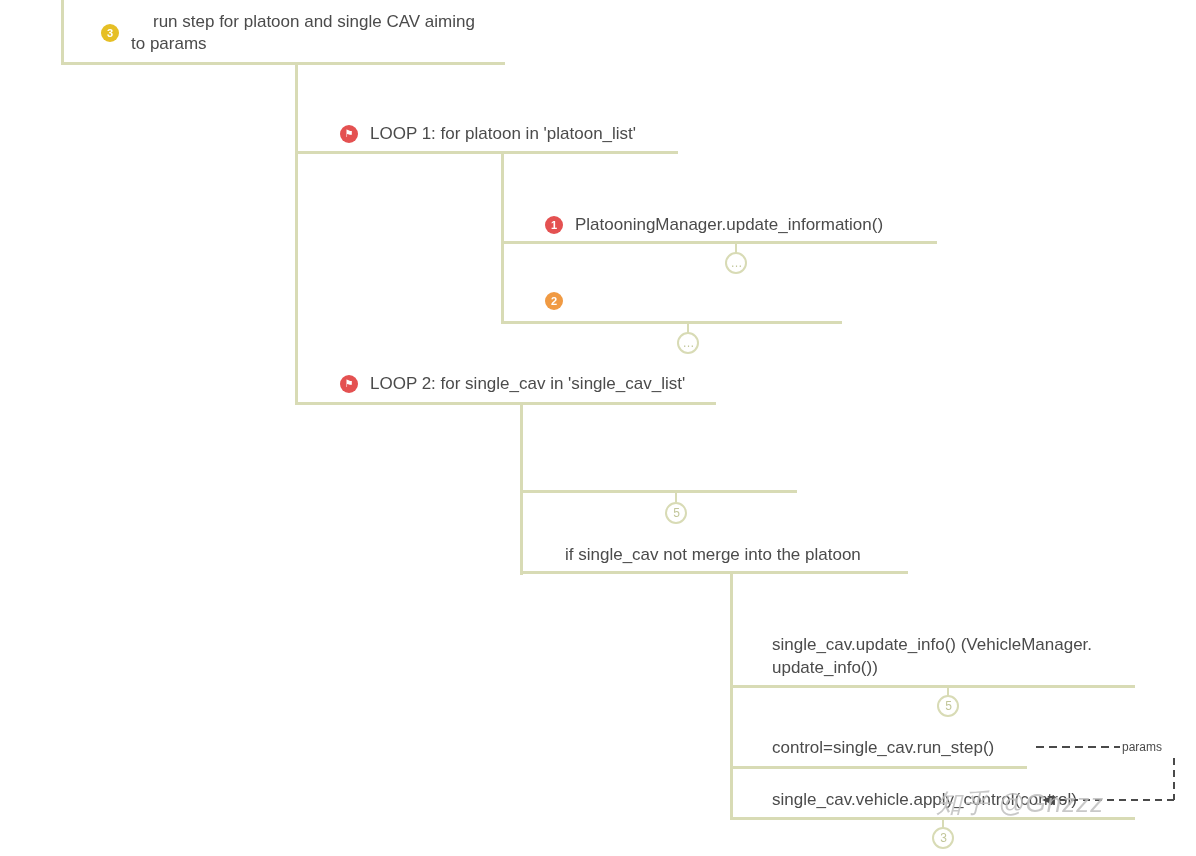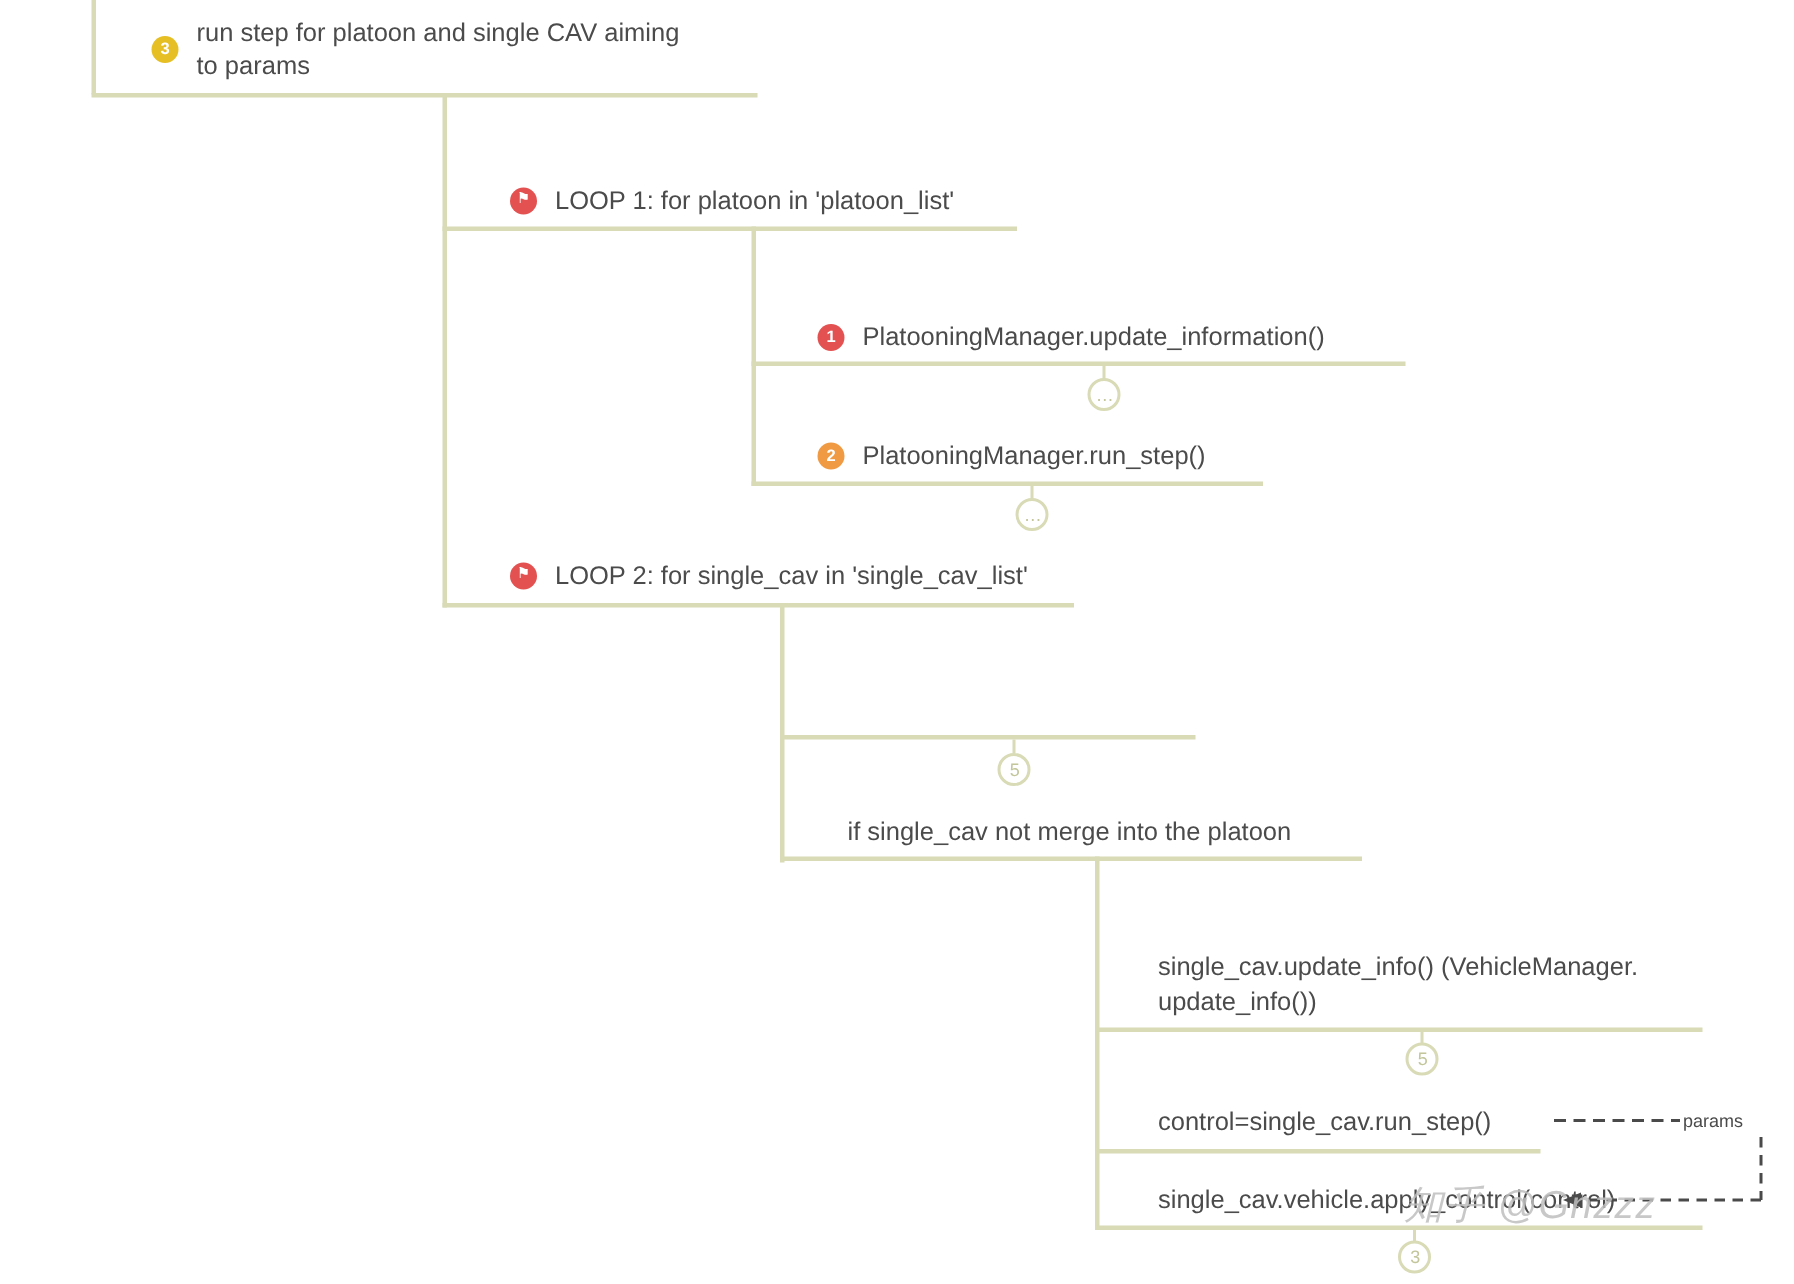--- a/index.html
+++ b/index.html
@@ -79,40 +79,39 @@
 
   <div class="collapse" style="left:725px;top:252px;">…</div>
   <div class="collapse" style="left:677px;top:332px;">…</div>
   <div class="collapse" style="left:665px;top:502px;">5</div>
   <div class="collapse" style="left:937px;top:695px;">5</div>
   <div class="collapse" style="left:932px;top:827px;">3</div>
 
   <div class="node" style="left:101px;top:11px;">
     <span class="marker yellow">3</span>
     <span class="label multiline">
-      <span style="display:block;">run step for platoon and single CAV aiming</span>
+      <span style="display:block;margin-left:22px;">run step for platoon and single CAV aiming</span>
       <span style="display:block;">to params</span>
     </span>
   </div>
 
   <div class="node" style="left:340px;top:122px;">
     <span class="marker red">
         <span class="flag-glyph">⚑</span>
       </span>
     <span class="label">LOOP 1: for platoon in 'platoon_list'</span>
   </div>
 
   <div class="node" style="left:545px;top:213px;">
     <span class="marker red">1</span>
     <span class="label">PlatooningManager.update_information()</span>
   </div>
 
   <div class="node" style="left:545px;top:292px;">
     <span class="marker orange">2</span>
-    <span class="label">PlatooningManager.run_step()</span>
   </div>
 
   <div class="node" style="left:340px;top:372px;">
     <span class="marker red">
         <span class="flag-glyph">⚑</span>
       </span>
     <span class="label">LOOP 2: for single_cav in 'single_cav_list'</span>
   </div>
 
 

